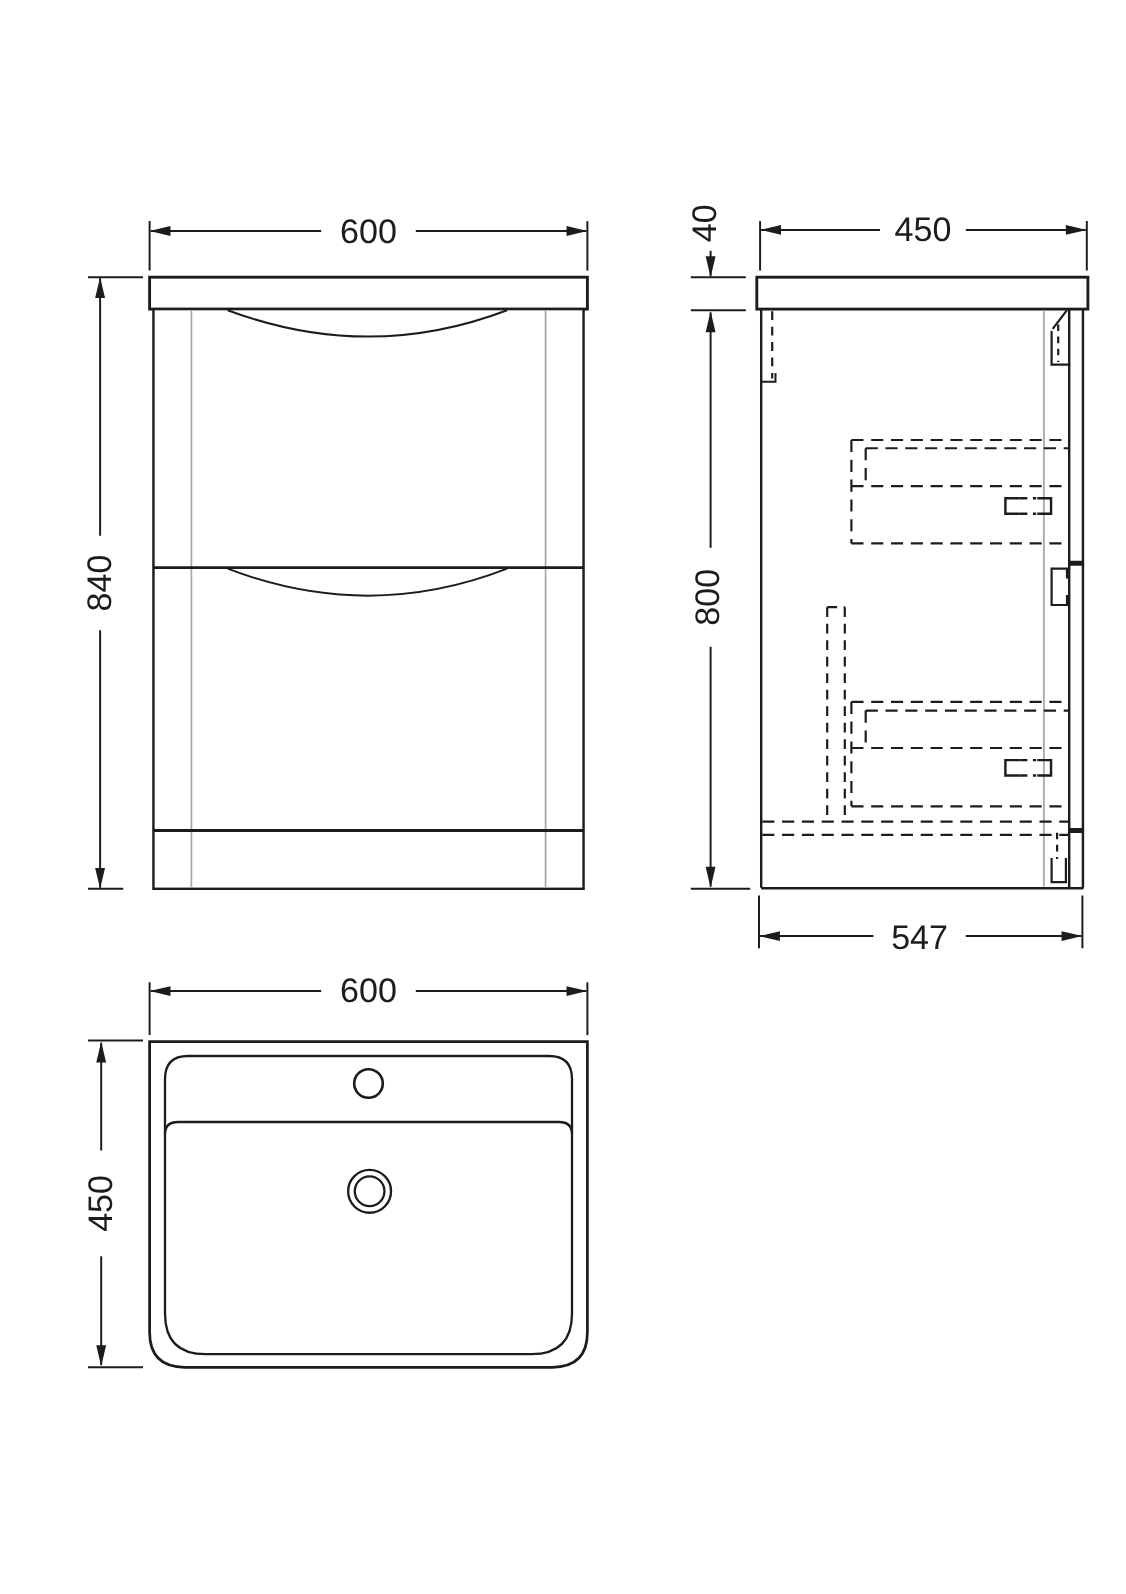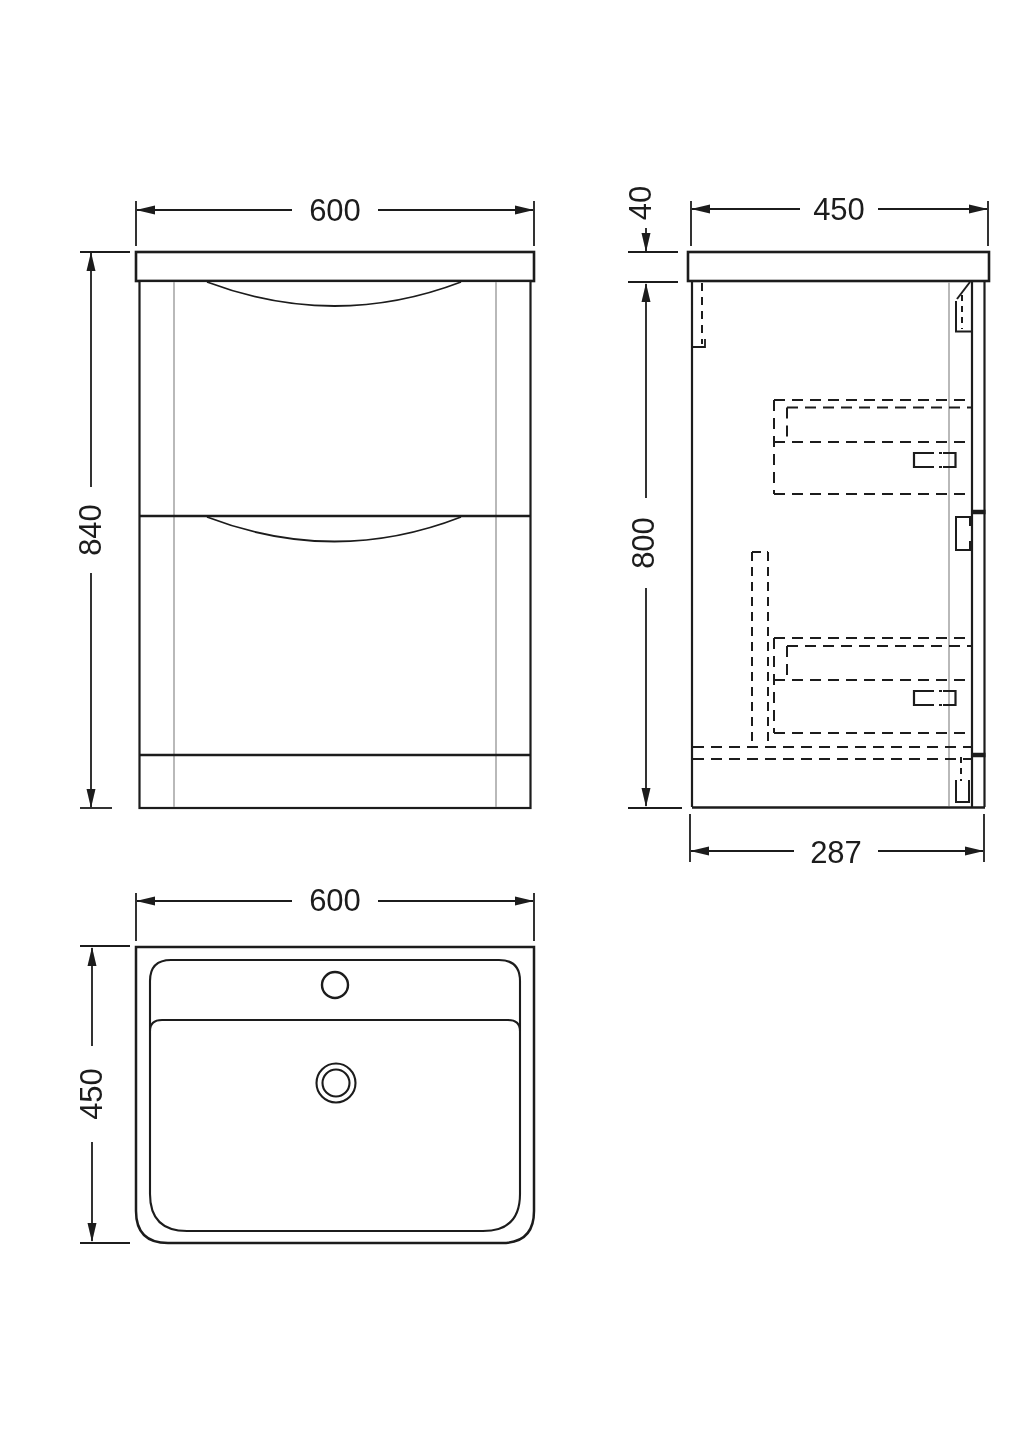--- a/index.html
+++ b/index.html
@@ -204,19 +204,19 @@
   <div class="dim-label" style="left:311px; top:210px;">600</div>
 
   <div class="dim-label vertical" style="left:66px; top:530px;">840</div>
 
   <div class="dim-label vertical" style="left:616px; top:203px;">40</div>
 
   <div class="dim-label" style="left:815px; top:209px;">450</div>
 
   <div class="dim-label vertical" style="left:619px; top:543px;">800</div>
 
-  <div class="dim-label" style="left:812px; top:852px;">287</div>
+  <div class="dim-label" style="left:812px; top:852px;">547</div>
 
   <div class="dim-label" style="left:311px; top:900px;">600</div>
 
   <div class="dim-label vertical" style="left:67px; top:1094px;">450</div>
 
 </div>
 
 </body></html>

